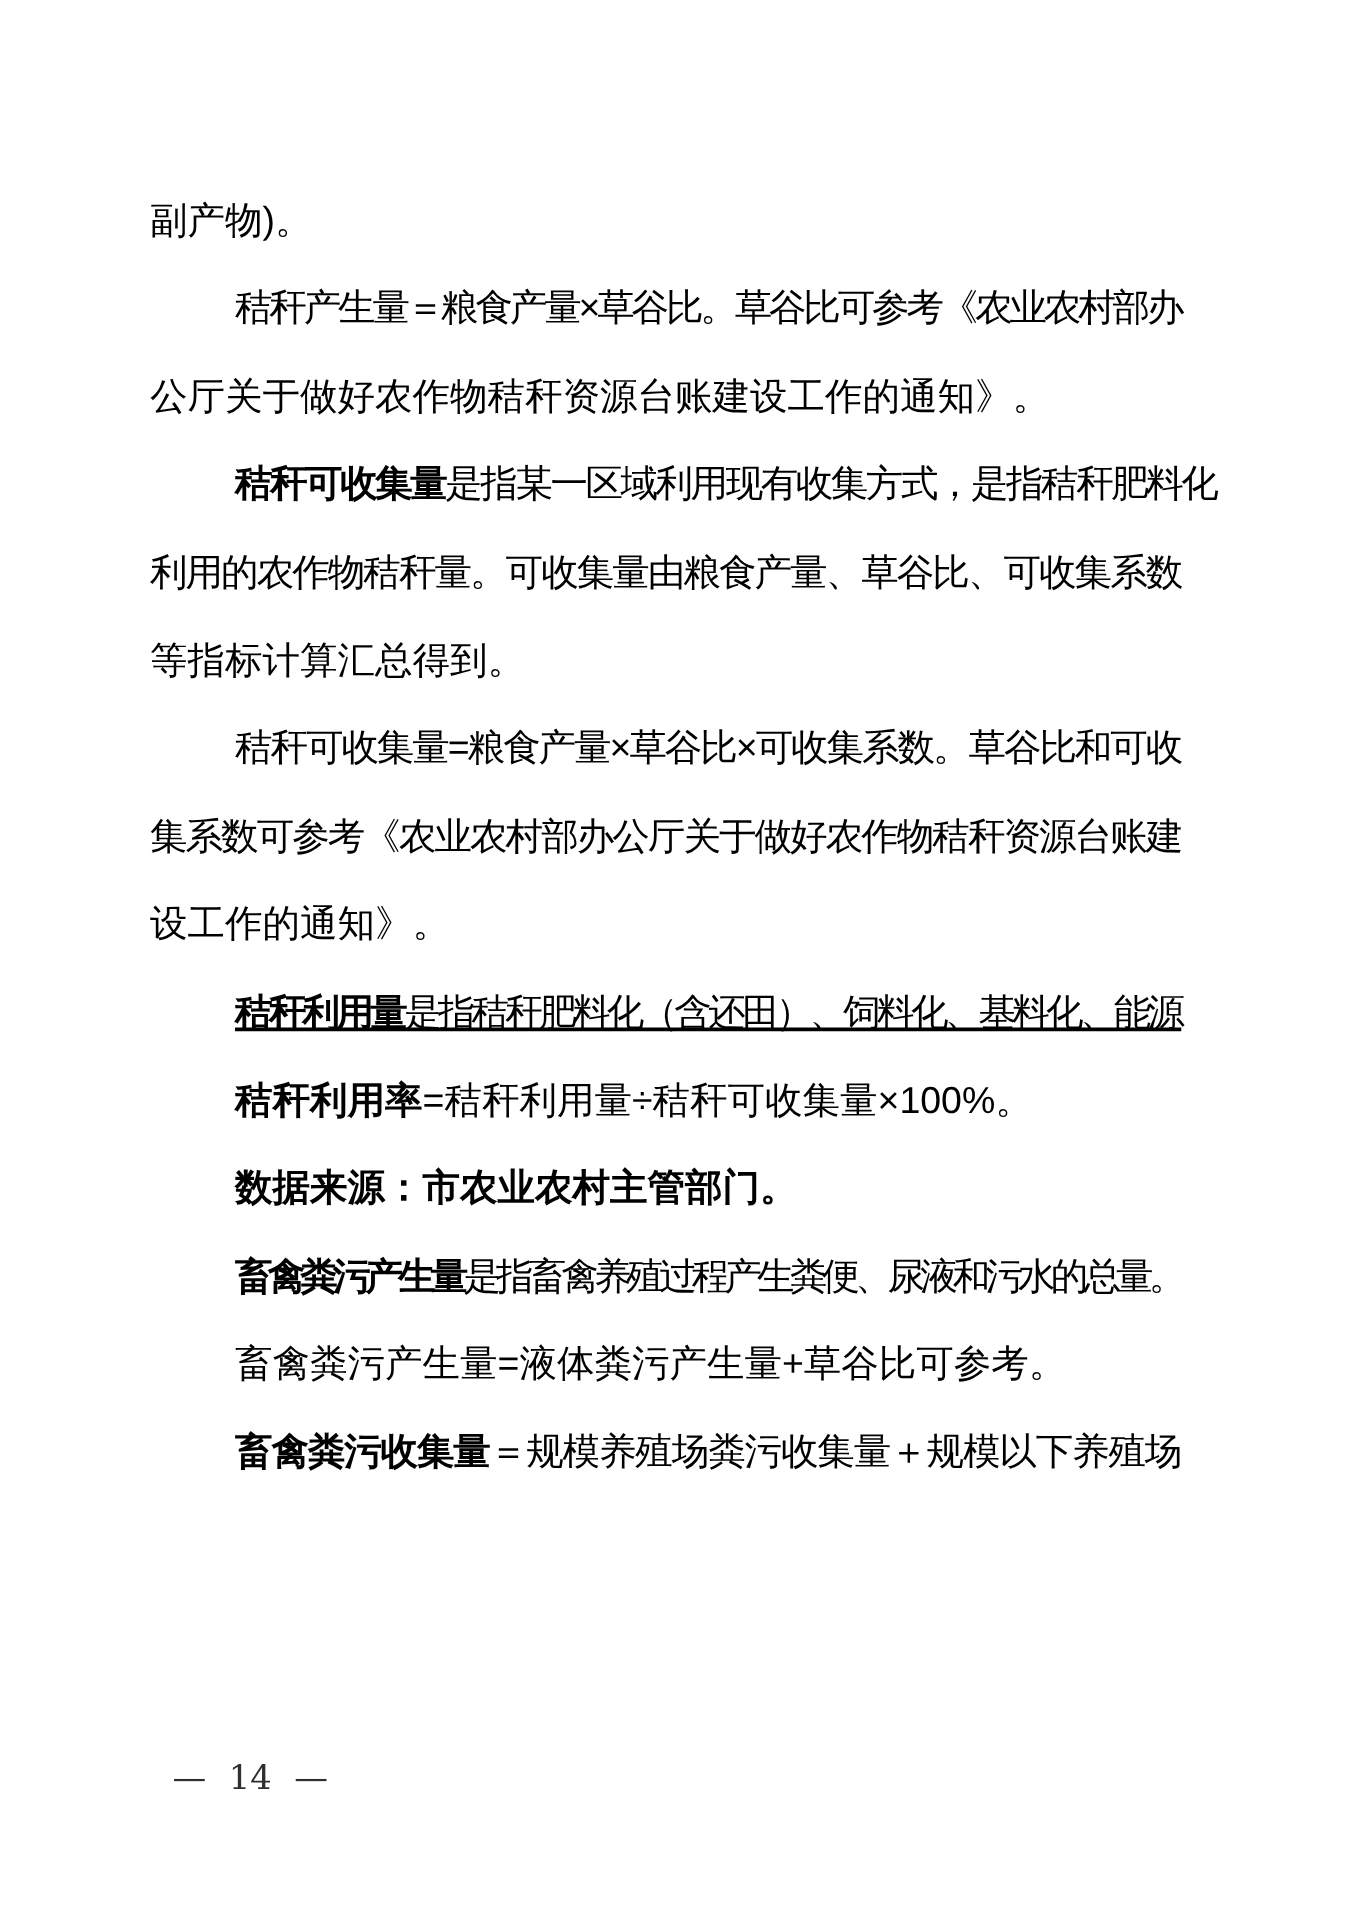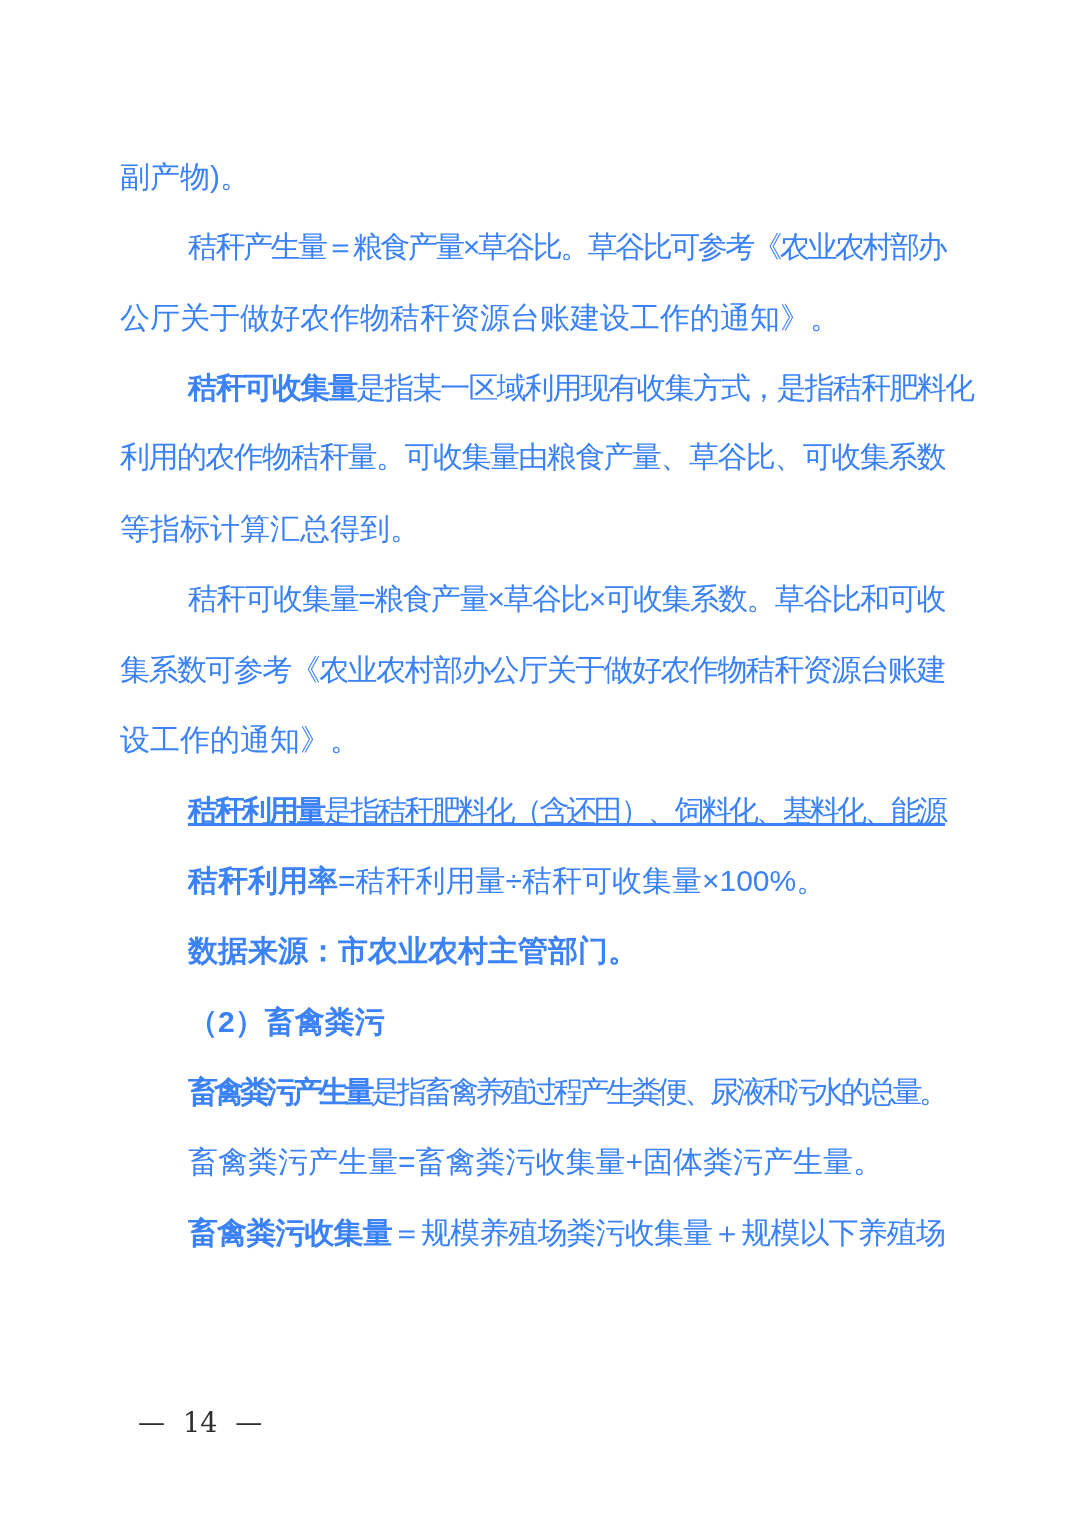--- a/index.html
+++ b/index.html
@@ -15,21 +15,21 @@
   .doc {
     position: absolute;
     left: 120px;
     top: 142px;
     width: 825px;
   }
   .line {
     height: 70.4px;
     line-height: 70.4px;
     font-size: 30px;
-    color: #3b82f6;
+    color: #000000;
     white-space: nowrap;
   }
   .line.indent { padding-left: 68px; }
   .seg-bold { font-weight: 700; }
   .seg-regular { font-weight: 400; }
   .footer {
     position: absolute;
     left: 138px;
     top: 1403px;
     height: 40px;
@@ -46,31 +46,30 @@
 </head>
 <body>
 
 <div class="page">
 
   <div class="doc">
       <div class="line"><span class="seg-regular">副产物)。</span></div>
       <div class="line indent full" style="letter-spacing: -2.51897px;"><span class="seg-regular">秸秆产生量＝粮食产量×草谷比。草谷比可参考《农业农村部办</span></div>
       <div class="line"><span class="seg-regular">公厅关于做好农作物秸秆资源台账建设工作的通知》。</span></div>
       <div class="line indent full" style="letter-spacing: -1.96296px;"><span class="seg-bold">秸秆可收集量</span><span class="seg-regular">是指某一区域利用现有收集方式，是指秸秆肥料化</span></div>
-      <div class="line full" style="letter-spacing: -1.55172px; font-family: Liberation Mono, monospace;"><span class="seg-regular">利用的农作物秸秆量。可收集量由粮食产量、草谷比、可收集系数</span></div>
+      <div class="line full" style="letter-spacing: -1.55172px;"><span class="seg-regular">利用的农作物秸秆量。可收集量由粮食产量、草谷比、可收集系数</span></div>
       <div class="line"><span class="seg-regular">等指标计算汇总得到。</span></div>
       <div class="line indent full" style="letter-spacing: -1.62723px;"><span class="seg-regular">秸秆可收集量=粮食产量×草谷比×可收集系数。草谷比和可收</span></div>
       <div class="line full" style="letter-spacing: -1.55172px;"><span class="seg-regular">集系数可参考《农业农村部办公厅关于做好农作物秸秆资源台账建</span></div>
       <div class="line"><span class="seg-regular">设工作的通知》。</span></div>
       <div class="line indent full" style="letter-spacing: -2.96429px; text-decoration: underline;"><span class="seg-bold">秸秆利用量</span><span class="seg-regular">是指秸秆肥料化（含还田）、饲料化、基料化、能源</span></div>
       <div class="line indent"><span class="seg-bold">秸秆利用率</span><span class="seg-regular">=秸秆利用量÷秸秆可收集量×100%。</span></div>
       <div class="line indent"><span class="seg-bold">数据来源：市农业农村主管部门。</span></div>
-      <div class="line indent"><span class="seg-bold">（2）畜禽粪污</span></div>
       <div class="line indent full" style="letter-spacing: -3.89655px;"><span class="seg-bold">畜禽粪污产生量</span><span class="seg-regular">是指畜禽养殖过程产生粪便、尿液和污水的总量。</span></div>
-      <div class="line indent"><span class="seg-regular">畜禽粪污产生量=畜禽粪污收集量+固体粪污产生量。</span></div>
+      <div class="line indent"><span class="seg-regular">畜禽粪污产生量=液体粪污产生量+草谷比可参考。</span></div>
       <div class="line indent full" style="letter-spacing: -0.884615px;"><span class="seg-bold">畜禽粪污收集量</span><span class="seg-regular">＝规模养殖场粪污收集量＋规模以下养殖场</span></div>
     </div>
 
   <div class="footer">
     <span class="dash">—</span>
     <span class="num">14</span>
     <span class="dash">—</span>
   </div>
 
 </div>

